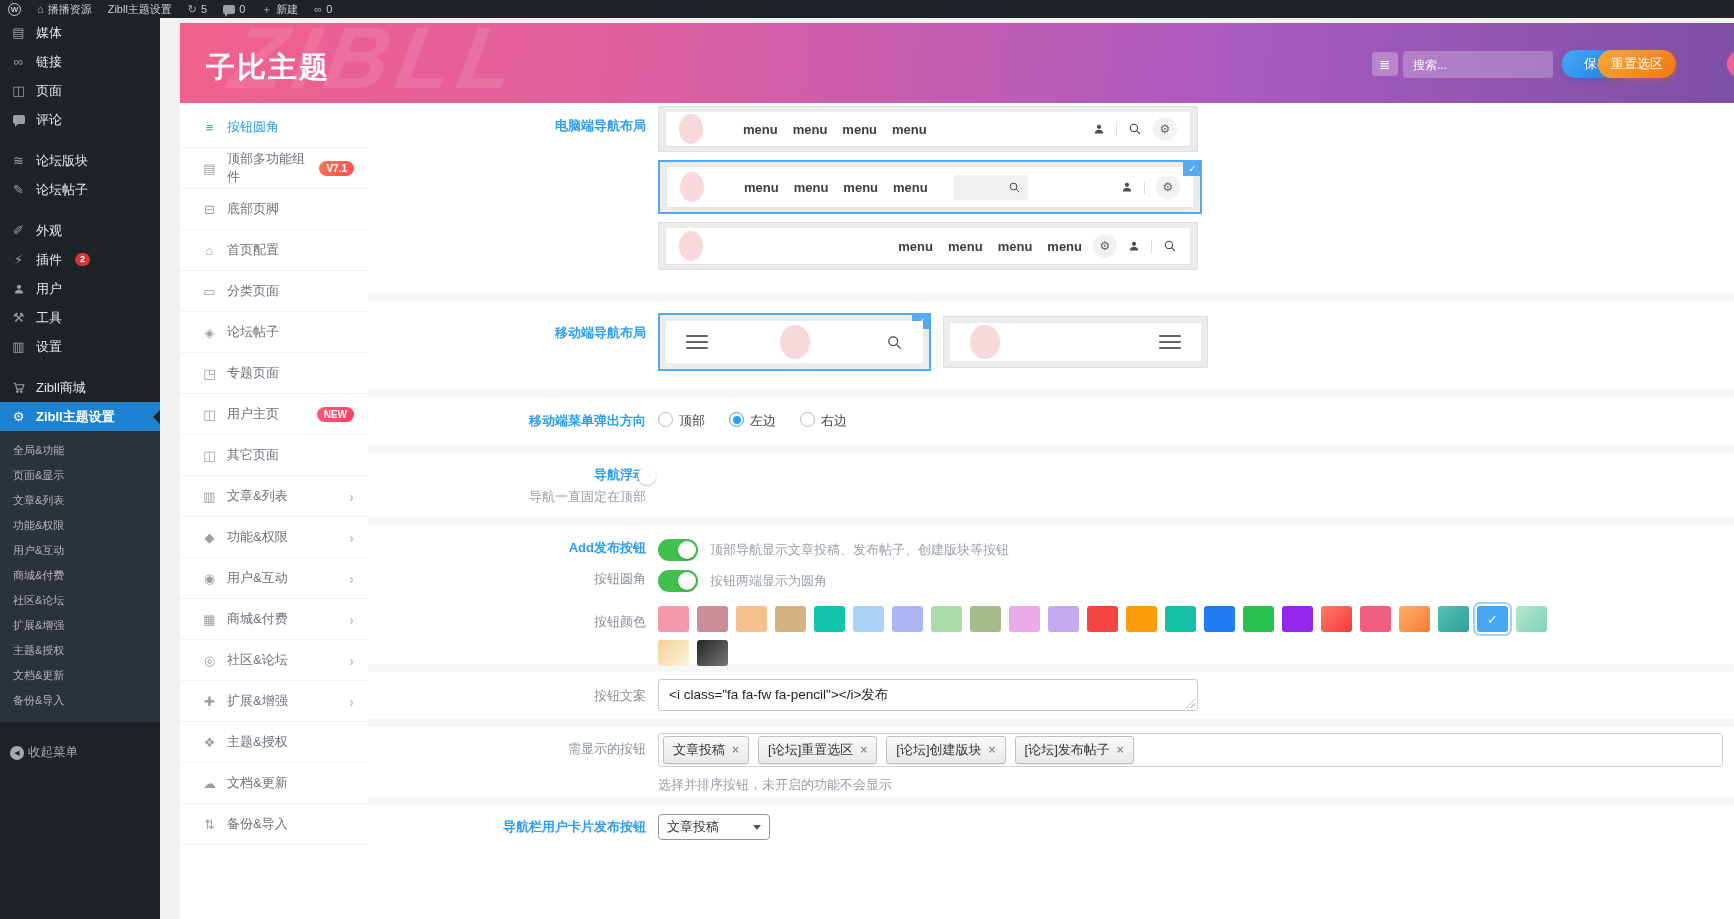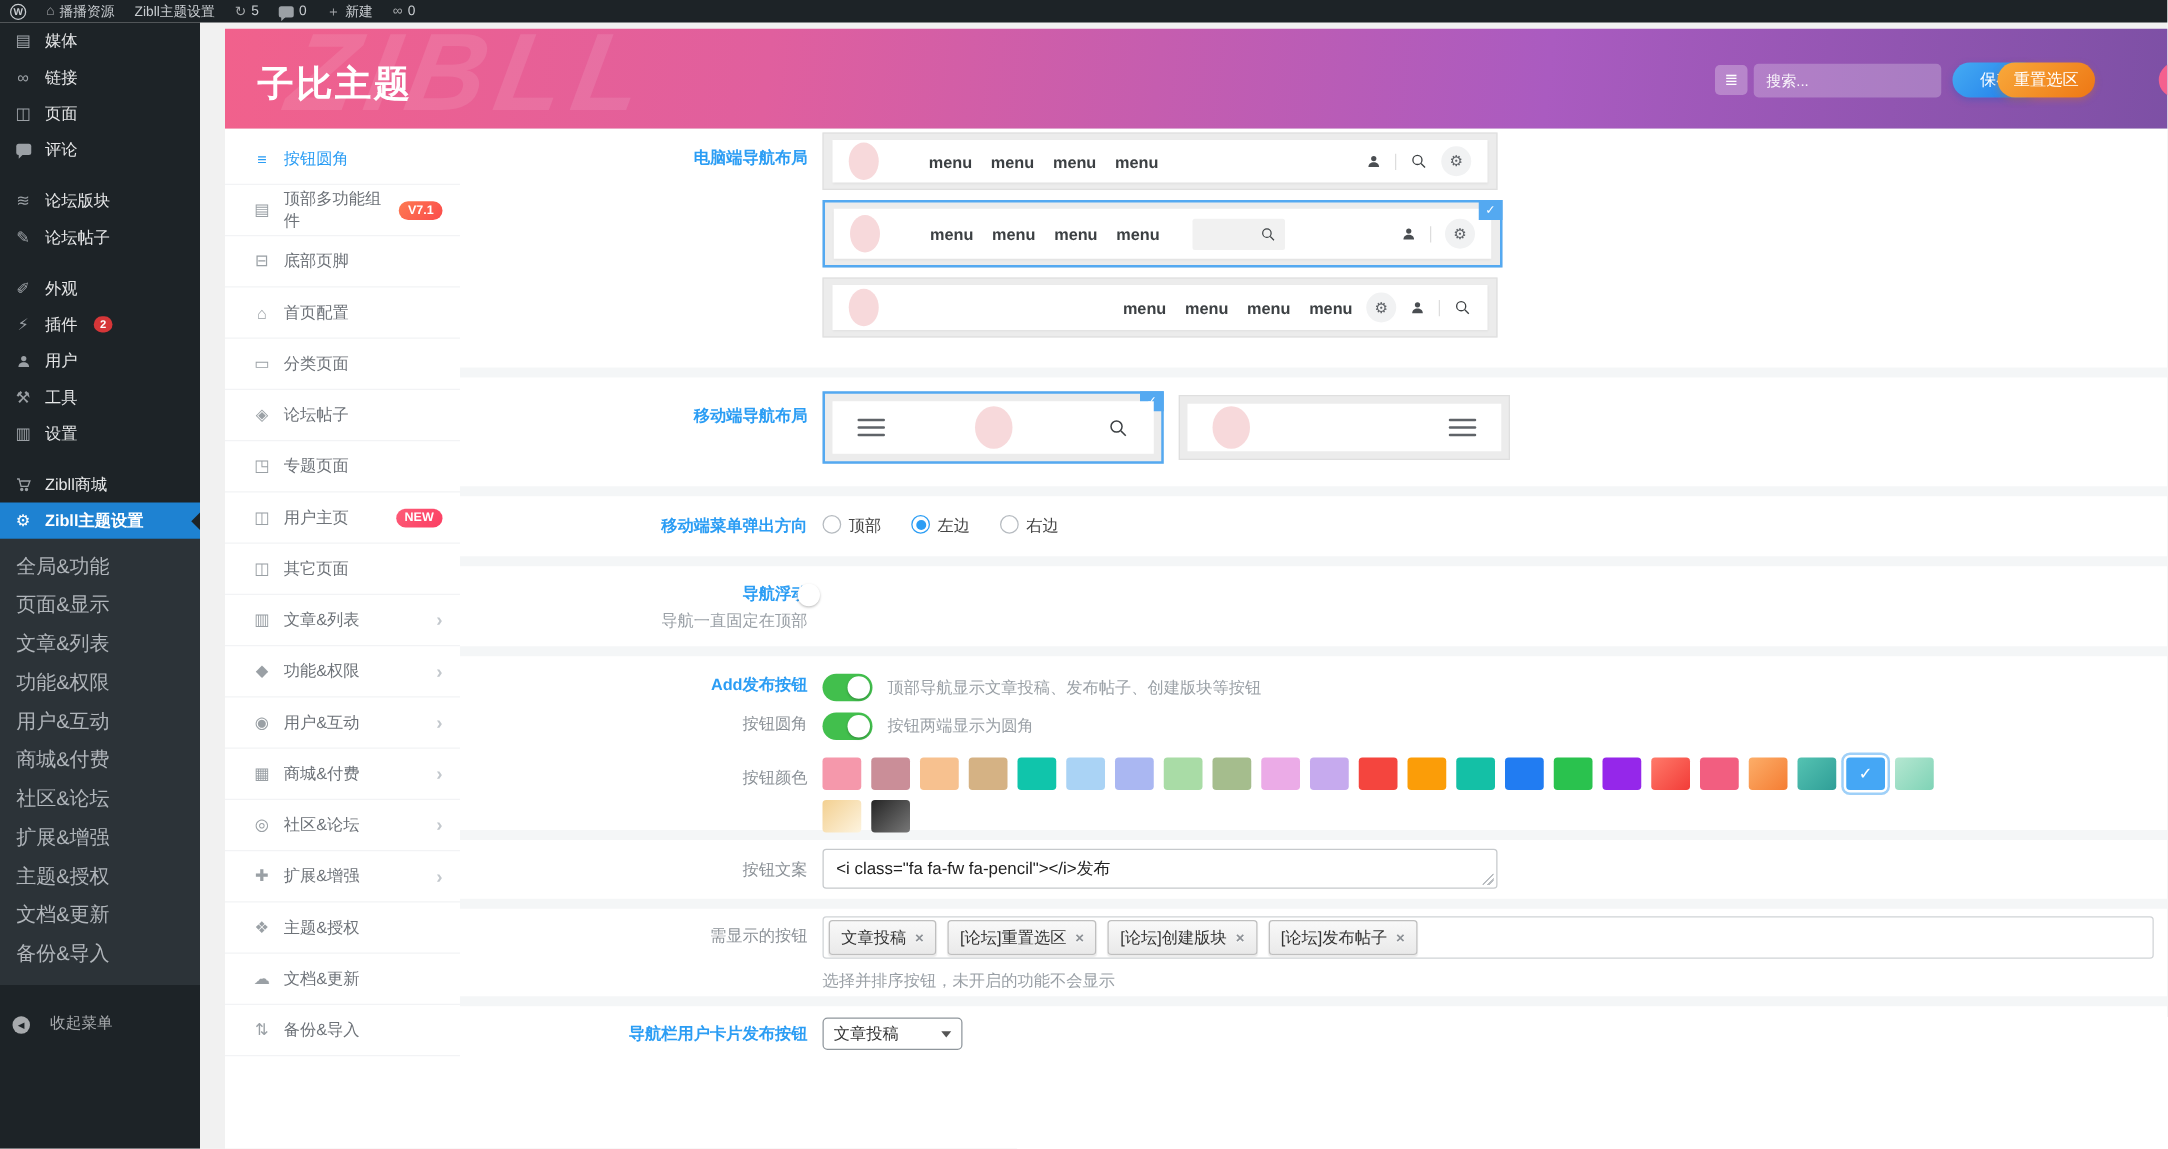--- a/index.html
+++ b/index.html
@@ -15,22 +15,22 @@
   
   #wpsidebar{position:absolute;left:0;top:18px;width:160px;bottom:0;background:#1d2327;color:#e6e7e8}
   .wp-item{position:relative;display:flex;align-items:center;gap:9px;height:29px;padding-left:10px;font-size:13px;cursor:pointer}
   .wicon{width:17px;text-align:center;color:#9ba0a5;font-size:13px;flex:none;display:grid;place-items:center}
   .wp-item.active{background:#1e82d2;color:#fff;font-weight:bold}
   .wp-item.active .wicon{color:#fff}
   .wp-item.active::after{content:"";position:absolute;right:0;top:50%;margin-top:-7px;border:7px solid transparent;border-right-color:#1d2327}
   .wp-sep{height:12px}
   .rbadge{background:#d63638;color:#fff;border-radius:8px;font-size:9px;line-height:13px;padding:0 5px;margin-left:4px;font-weight:bold}
   .wp-sub{background:#2c3338;padding:7px 0 9px}
-  .wp-sub .subitem{display:block;padding:5px 8px 5px 13px;font-size:16px;color:#b0b5ba;cursor:pointer}
-  .collapse{display:flex;align-items:flex-end;gap:16px;color:#a7aaad;padding:9px 0 0 10px;margin-top:13px;cursor:pointer;font-size:12.5px}
+  .wp-sub .subitem{display:block;padding:5px 8px 5px 13px;font-size:11px;color:#b0b5ba;cursor:pointer}
+  .collapse{display:flex;align-items:center;gap:4px;color:#a7aaad;padding:9px 0 0 10px;margin-top:13px;cursor:pointer;font-size:12.5px}
   .ccirc{width:14px;height:14px;border-radius:50%;background:#a7aaad;color:#1d2327;font-size:7px;display:grid;place-items:center}
   .cbubble{width:12px;height:9px;background:#9ba0a5;border-radius:2px;position:relative;display:inline-block}
   .cbubble::after{content:"";position:absolute;left:2px;bottom:-3px;border:3px solid transparent;border-top-color:#9ba0a5;border-left-color:#9ba0a5}
 
   
   #theader{position:absolute;left:180px;top:23px;right:0;height:80px;overflow:hidden;
     background:linear-gradient(96deg,#f1618c 0%,#e05f9e 28%,#aa5bc0 68%,#7d50a5 100%)}
   .watermark{position:absolute;left:52px;top:-16px;font-style:italic;font-weight:900;font-size:88px;letter-spacing:8px;color:rgba(255,255,255,.10);transform:skewX(-10deg);white-space:nowrap}
   .ttitle{position:absolute;left:26px;top:25px;font-size:29px;font-weight:bold;color:#fff;letter-spacing:2px}
   .hbtn{position:absolute;top:27px;height:28px;border-radius:14px;display:flex;align-items:center;justify-content:center;color:#fff;font-size:13px;cursor:pointer}

